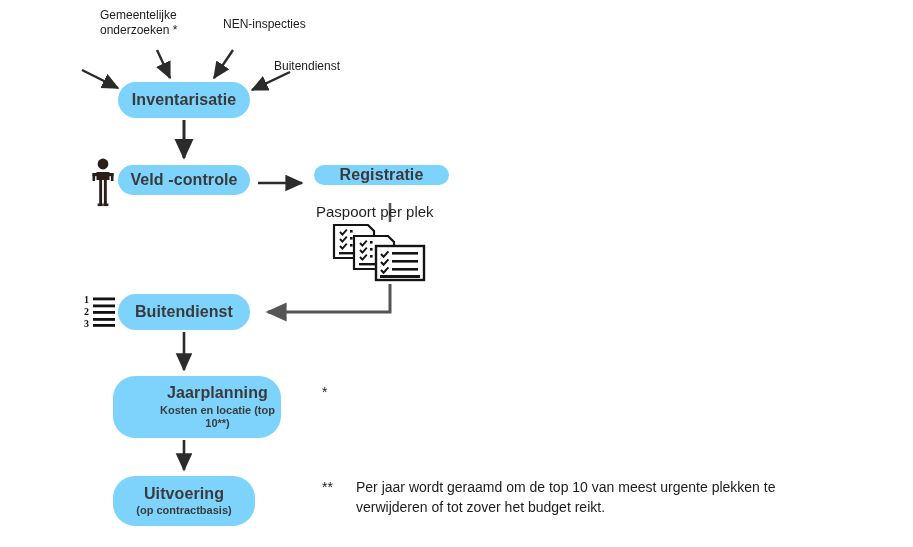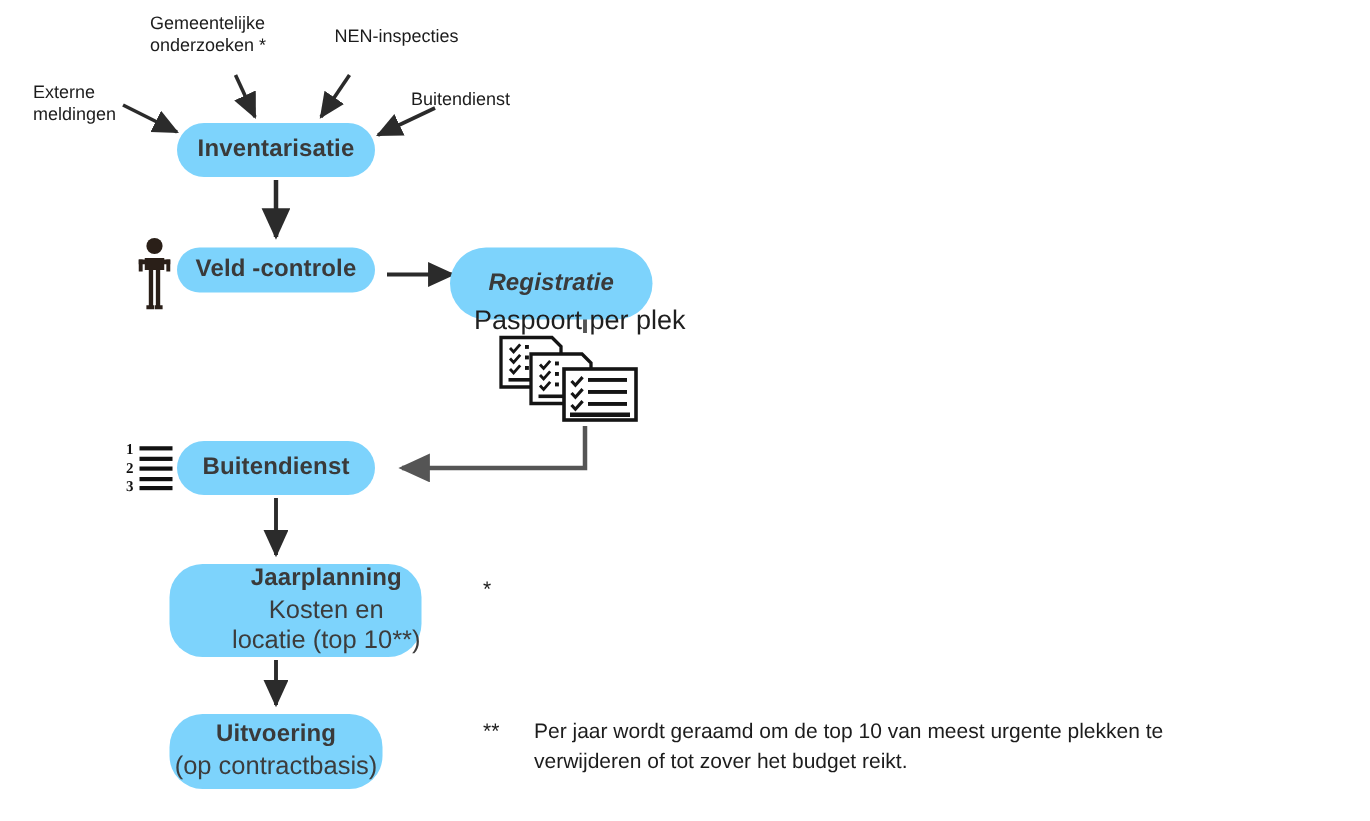--- a/index.html
+++ b/index.html
@@ -36,49 +36,49 @@
     color: #3b3b3b;
     line-height: 1.18;
   }
   .node .title {
     font-weight: bold;
     font-size: 16px;
     letter-spacing: .1px;
     color: #3a3a3a;
   }
   .node .sub {
-    font-size: 17px;
-    font-weight: normal;
+    font-size: 11px;
+    font-weight: bold;
     color: #3c3c3c;
     margin-top: 1px;
   }
 
   #node-inventarisatie { left: 118px; top: 82px;  width: 132px; height: 36px; }
   #node-veldcontrole   { left: 118px; top: 165px; width: 132px; height: 30px; }
-  #node-registratie    { left: 300px; top: 165px; width: 135px; height: 48px; font-style: italic; }
+  #node-registratie    { left: 314px; top: 165px; width: 135px; height: 20px; }
   #node-urgentielijst  { left: 118px; top: 294px; width: 132px; height: 36px; }
   #node-jaarplanning   { left: 113px; top: 376px; width: 168px; height: 62px; border-radius: 22px; padding-left: 41px; }
   #node-uitvoering     { left: 113px; top: 476px; width: 142px; height: 50px; border-radius: 22px; }
 
   
   .flabel {
     position: absolute;
     font-size: 12px;
     color: #1c1c1c;
     line-height: 1.28;
     white-space: pre-line;
   }
   #label-externe   { left: 22px;  top: 54px; }
   #label-gemeente  { left: 100px; top: 8px;  }
   #label-nen       { left: 223px; top: 17px; }
   #label-buiten    { left: 274px; top: 59px; }
 
   .caption {
     position: absolute;
-    font-size: 18px;
+    font-size: 15px;
     color: #1f1f1f;
   }
   #caption-paspoort { left: 316px; top: 203px; }
 
   
   .icon { position: absolute; }
   #icon-inspector { left: 90px; top: 157px; width: 26px; height: 50px; }
   #icon-numlist   { left: 84px; top: 293px; width: 34px; height: 36px; }
   #icon-checklist { left: 330px; top: 222px; width: 100px; height: 62px; }
 
@@ -127,22 +127,20 @@
     <path d="M258,183 L302,183" stroke="#2b2b2b" stroke-width="2.6" fill="none" marker-end="url(#ah)"></path>
 
     <path d="M390,203 L390,222" stroke="#555555" stroke-width="2.6" fill="none"></path>
     <path d="M390,284 L390,312 L268,312" stroke="#555555" stroke-width="3" fill="none" marker-end="url(#ah-gray)"></path>
 
     <path d="M184,332 L184,370" stroke="#2b2b2b" stroke-width="2.6" fill="none" marker-end="url(#ah)"></path>
 
     <path d="M184,440 L184,470" stroke="#2b2b2b" stroke-width="2.6" fill="none" marker-end="url(#ah)"></path>
   </svg>
 
-  <div class="flabel" id="label-externe">Externe
-meldingen</div>
   <div class="flabel" id="label-gemeente">Gemeentelijke
 onderzoeken *</div>
   <div class="flabel" id="label-nen">NEN-inspecties</div>
   <div class="flabel" id="label-buiten">Buitendienst</div>
 
   <div class="node" id="node-inventarisatie">
     <span class="title">Inventarisatie</span>
   </div>
 
   <div class="node" id="node-veldcontrole">

